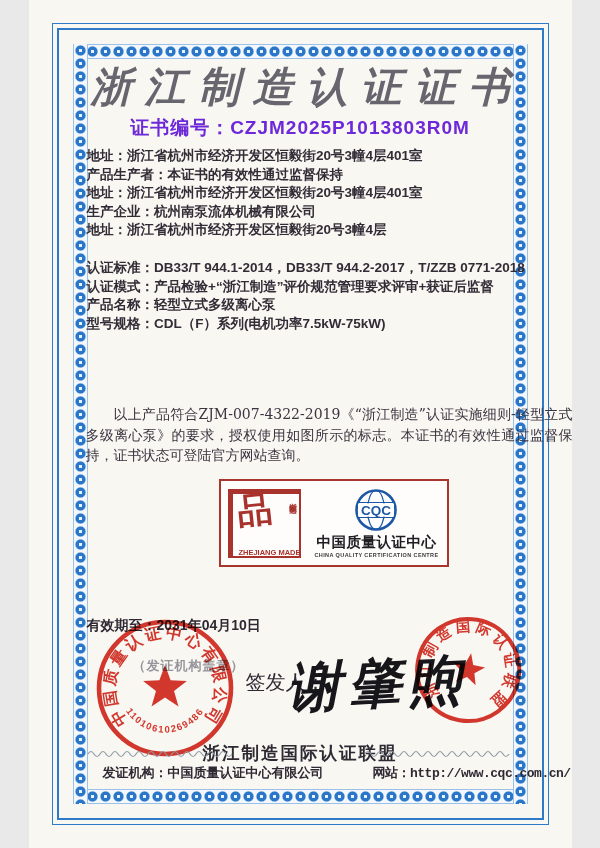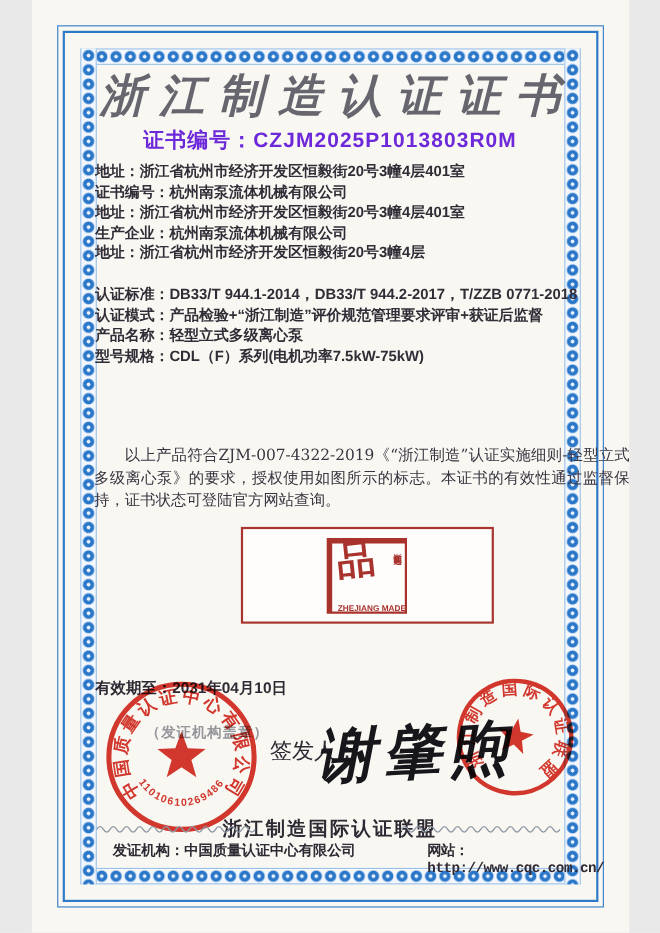--- a/index.html
+++ b/index.html
@@ -56,61 +56,72 @@
   .signerlabel{position:absolute;left:217px;top:669px;font-size:20px;font-weight:400;}
   .signature{position:absolute;left:258px;top:648px;font-family:"DejaVu Serif",serif;
     font-style:italic;font-weight:700;font-size:54px;color:#17161a;letter-spacing:6px;
     transform:rotate(-3deg);white-space:nowrap;}
   .alliance{position:absolute;left:0;width:100%;top:741px;text-align:center;
     font-size:17.5px;font-weight:700;color:#2e2a33;letter-spacing:2px;}
   .wavy{position:absolute;top:749px;}
   .wavy.l{left:58px;}  .wavy.r{right:58px;}
   
   .footer-issuer{position:absolute;left:74px;top:764px;font-size:13px;font-weight:700;}
-  .footer-site{position:absolute;left:360px;top:764px;font-size:13px;font-weight:700;
+  .footer-site{position:absolute;left:344px;top:764px;font-size:13px;font-weight:700;
     font-family:"Liberation Mono","DejaVu Sans Mono",monospace;letter-spacing:-0.5px;}
   svg text{font-family:"Liberation Sans",sans-serif;}
 </style>
 </head>
 <body>
 
 <div class="cert">
 
   <div class="frame-thin"></div>
   <div class="frame-thick"></div>
   <div class="lace top"></div>
   <div class="lace bottom"></div>
   <div class="lace left"></div>
   <div class="lace right"></div>
 
   <div class="title">浙江制造认证证书</div>
   <div class="certno">证书编号：CZJM2025P1013803R0M</div>
 
   <div class="lineblock parties">
     <div>地址：浙江省杭州市经济开发区恒毅街20号3幢4层401室</div>
-    <div>证书编号：杭州南泵流体机械有限公司</div>
+    <div>产品生产者：本证书的有效性通过监督保持</div>
     <div>地址：浙江省杭州市经济开发区恒毅街20号3幢4层401室</div>
     <div>生产企业：杭州南泵流体机械有限公司</div>
     <div>地址：浙江省杭州市经济开发区恒毅街20号3幢4层</div>
   </div>
 
   <div class="lineblock certinfo">
     <div>认证标准：DB33/T 944.1-2014，DB33/T 944.2-2017，T/ZZB 0771-2018</div>
     <div>认证模式：产品检验+“浙江制造”评价规范管理要求评审+获证后监督</div>
     <div>产品名称：轻型立式多级离心泵</div>
     <div>型号规格：CDL（F）系列(电机功率7.5kW-75kW)</div>
   </div>
 
   <div class="statement">以上产品符合ZJM-007-4322-2019《“浙江制造”认证实施细则-轻型立式多级离心泵》的要求，授权使用如图所示的标志。本证书的有效性通过监督保持，证书状态可登陆官方网站查询。</div>
 
   <div class="marksbox">
     <div class="zjmark">
       <span class="pin">品</span>
       <span class="vtext">浙江制造</span>
       <span class="entext">ZHEJIANG MADE</span>
+    </div>
+    <div class="cqcmark">
+      <svg width="44" height="44" viewBox="0 0 44 44">
+        <circle cx="22" cy="22" r="19.5" fill="#ffffff" stroke="#1c57a5" stroke-width="2.6"></circle>
+        <ellipse cx="22" cy="22" rx="8.5" ry="19.5" fill="none" stroke="#1c57a5" stroke-width="1.2"></ellipse>
+        <path d="M5,14.5 H39 M5,29.5 H39" stroke="#1c57a5" stroke-width="1.2" fill="none"></path>
+        <rect x="4" y="15.5" width="36" height="13" fill="#ffffff"></rect>
+        <text x="22" y="27" text-anchor="middle" font-size="13.5" font-weight="bold" fill="#1c57a5">CQC</text>
+      </svg>
+      <div class="cn">中国质量认证中心</div>
+      <div class="en">CHINA QUALITY CERTIFICATION CENTRE</div>
     </div>
   </div>
 
   <div class="date2">有效期至：2031年04月10日</div>
 
   <div class="sealhint">（发证机构盖章）</div>
 
   <div class="seal left">
     <svg width="140" height="140" viewBox="0 0 140 140">
       <defs>

